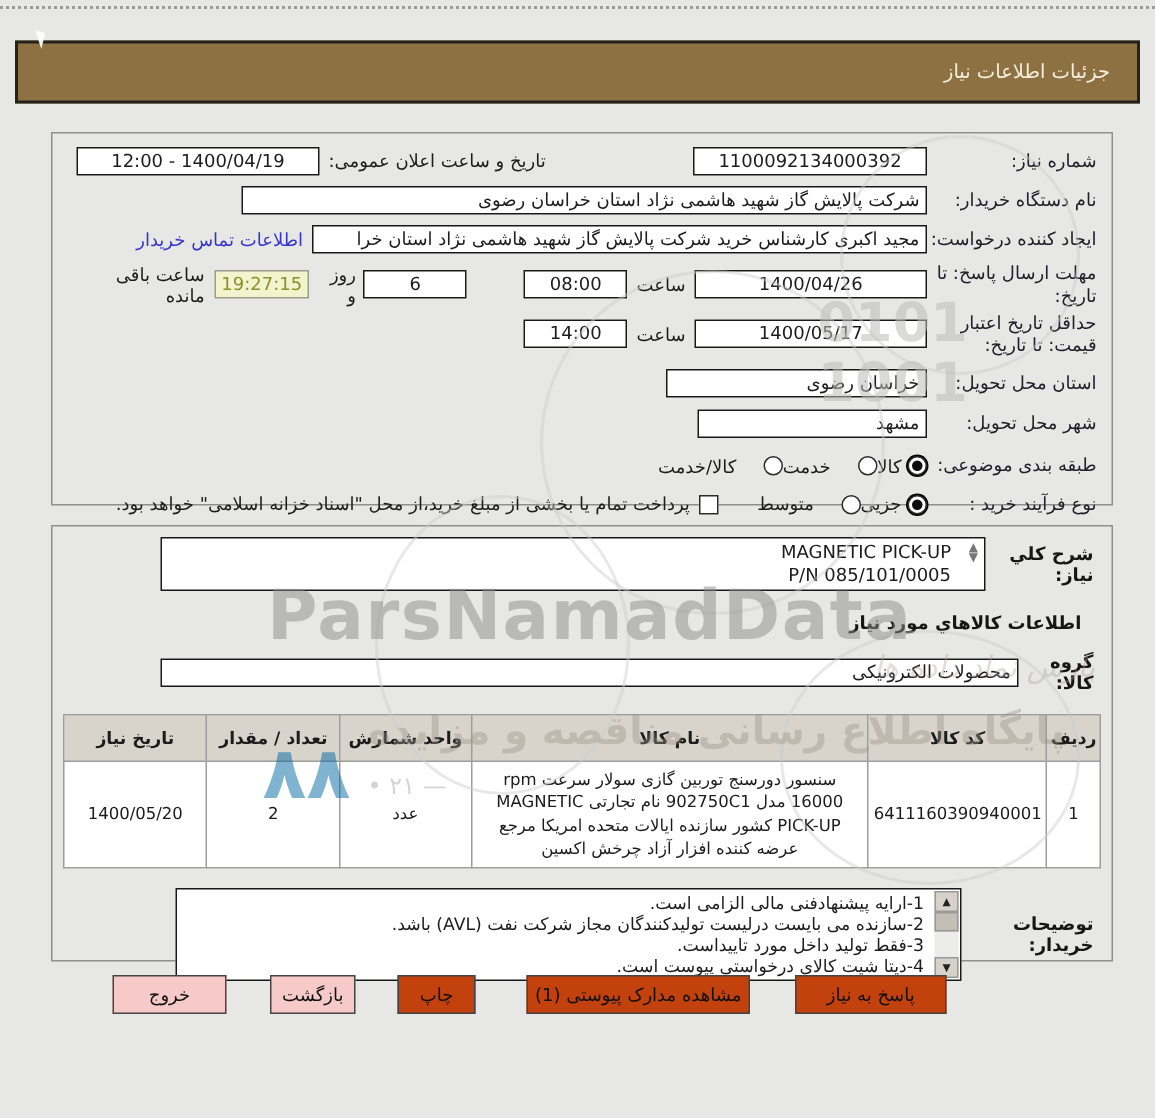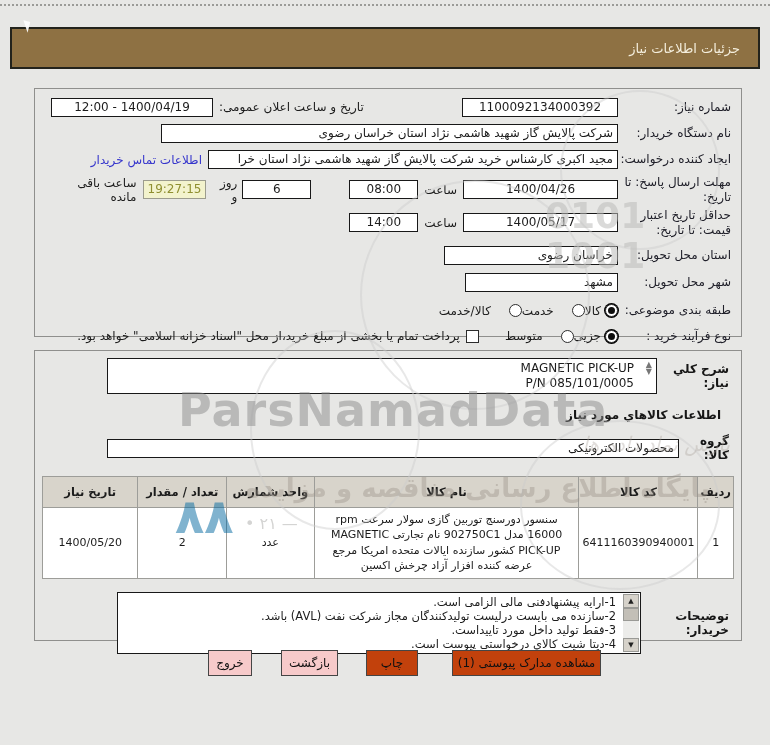--- a/index.html
+++ b/index.html
@@ -237,24 +237,25 @@
       <div class="sb">
         <div class="sb-btn">▲</div>
         <div class="sb-thumb"></div>
         <div class="sb-btn down">▼</div>
       </div>
     </div>
   </div>
 </div>
 
 <div class="btn-row">
+  <div class="btn green" style="width:101px;">پاسخ به نیاز</div>
   <div class="btn green" style="width:149px; margin-right:30px;">مشاهده مدارک پیوستی (1)</div>
   <div class="btn green" style="width:52px; margin-right:34px;">چاپ</div>
   <div class="btn pink" style="width:57px; margin-right:28px;">بازگشت</div>
-  <div class="btn pink" style="width:44px; margin-right:29px;">خروج</div>
+  <div class="btn pink" style="width:76px; margin-right:29px;">خروج</div>
 </div>
 
 <div class="wm wm-circle c1"></div>
 <div class="wm wm-circle c2"></div>
 <div class="wm wm-circle c3"></div>
 <div class="wm wm-circle c4"></div>
 <div class="wm wm-digits">
   <div>0101</div>
   <div>1001</div>
 </div>

